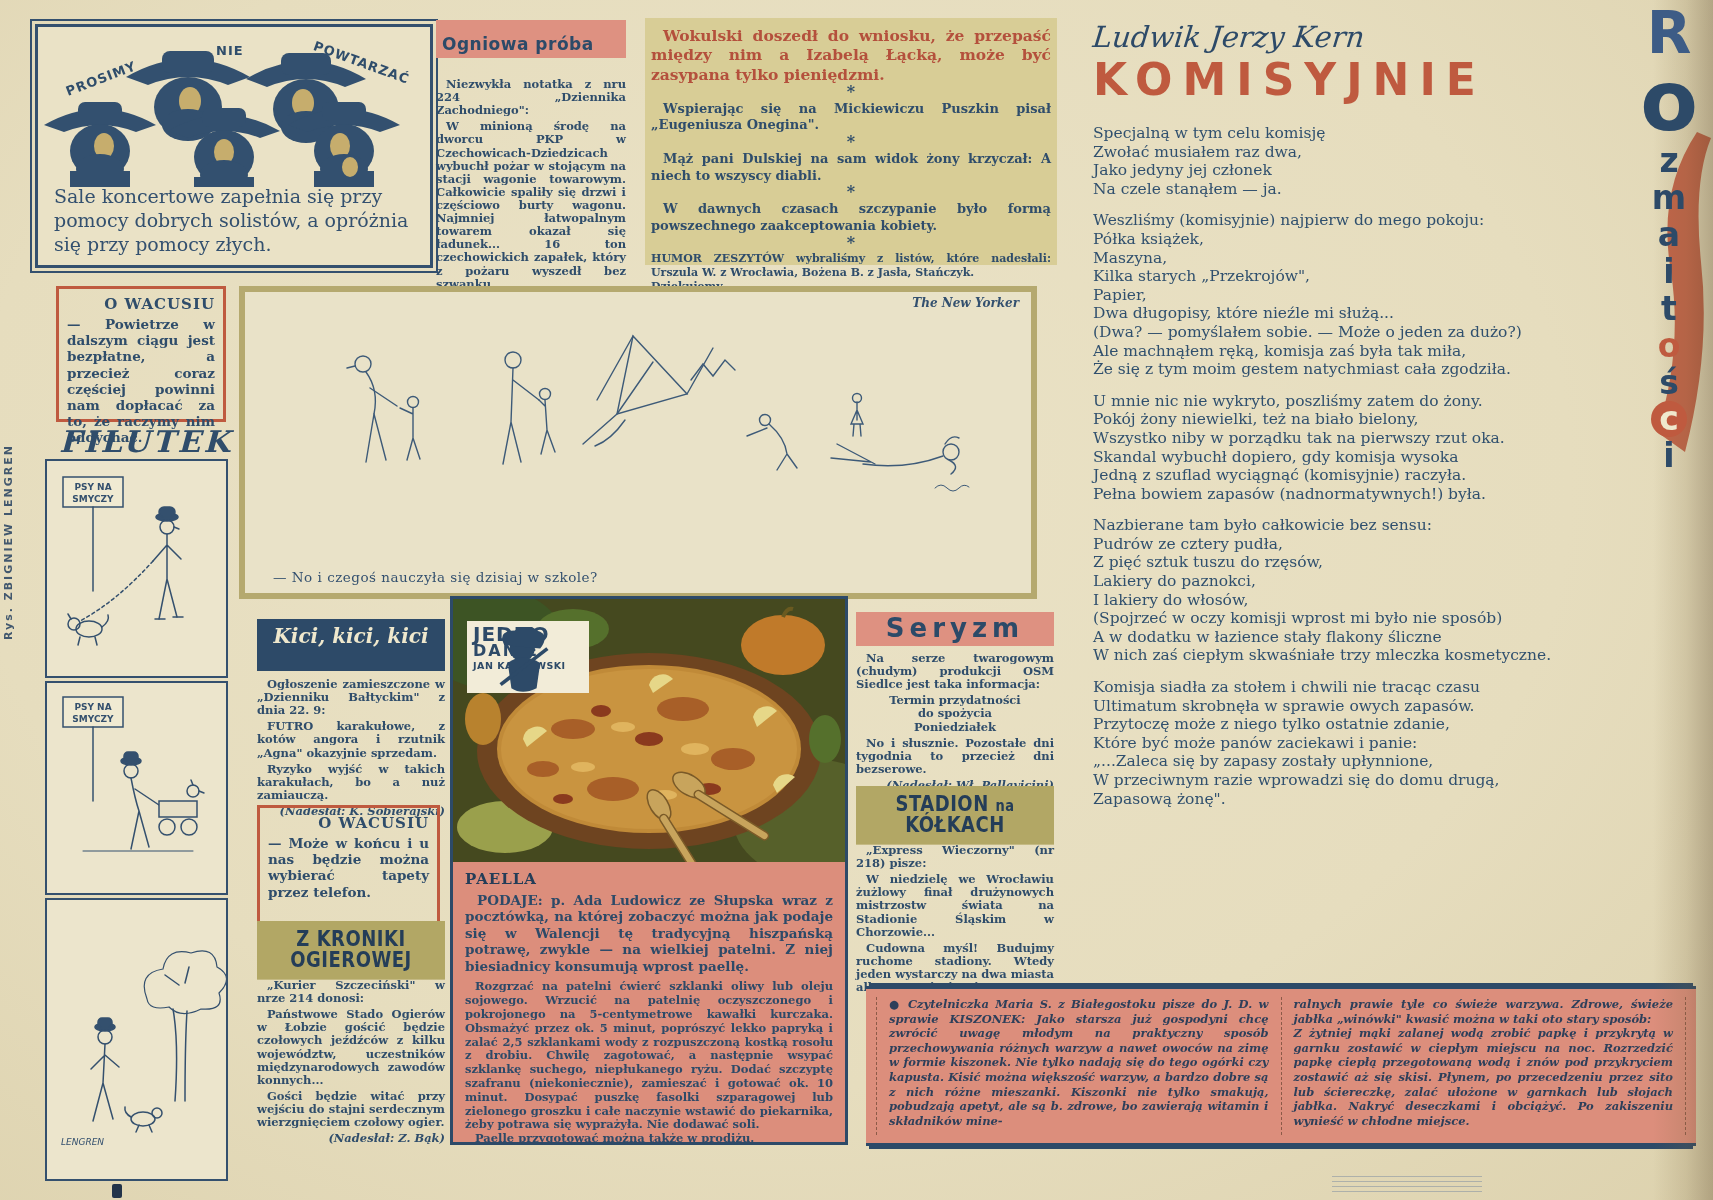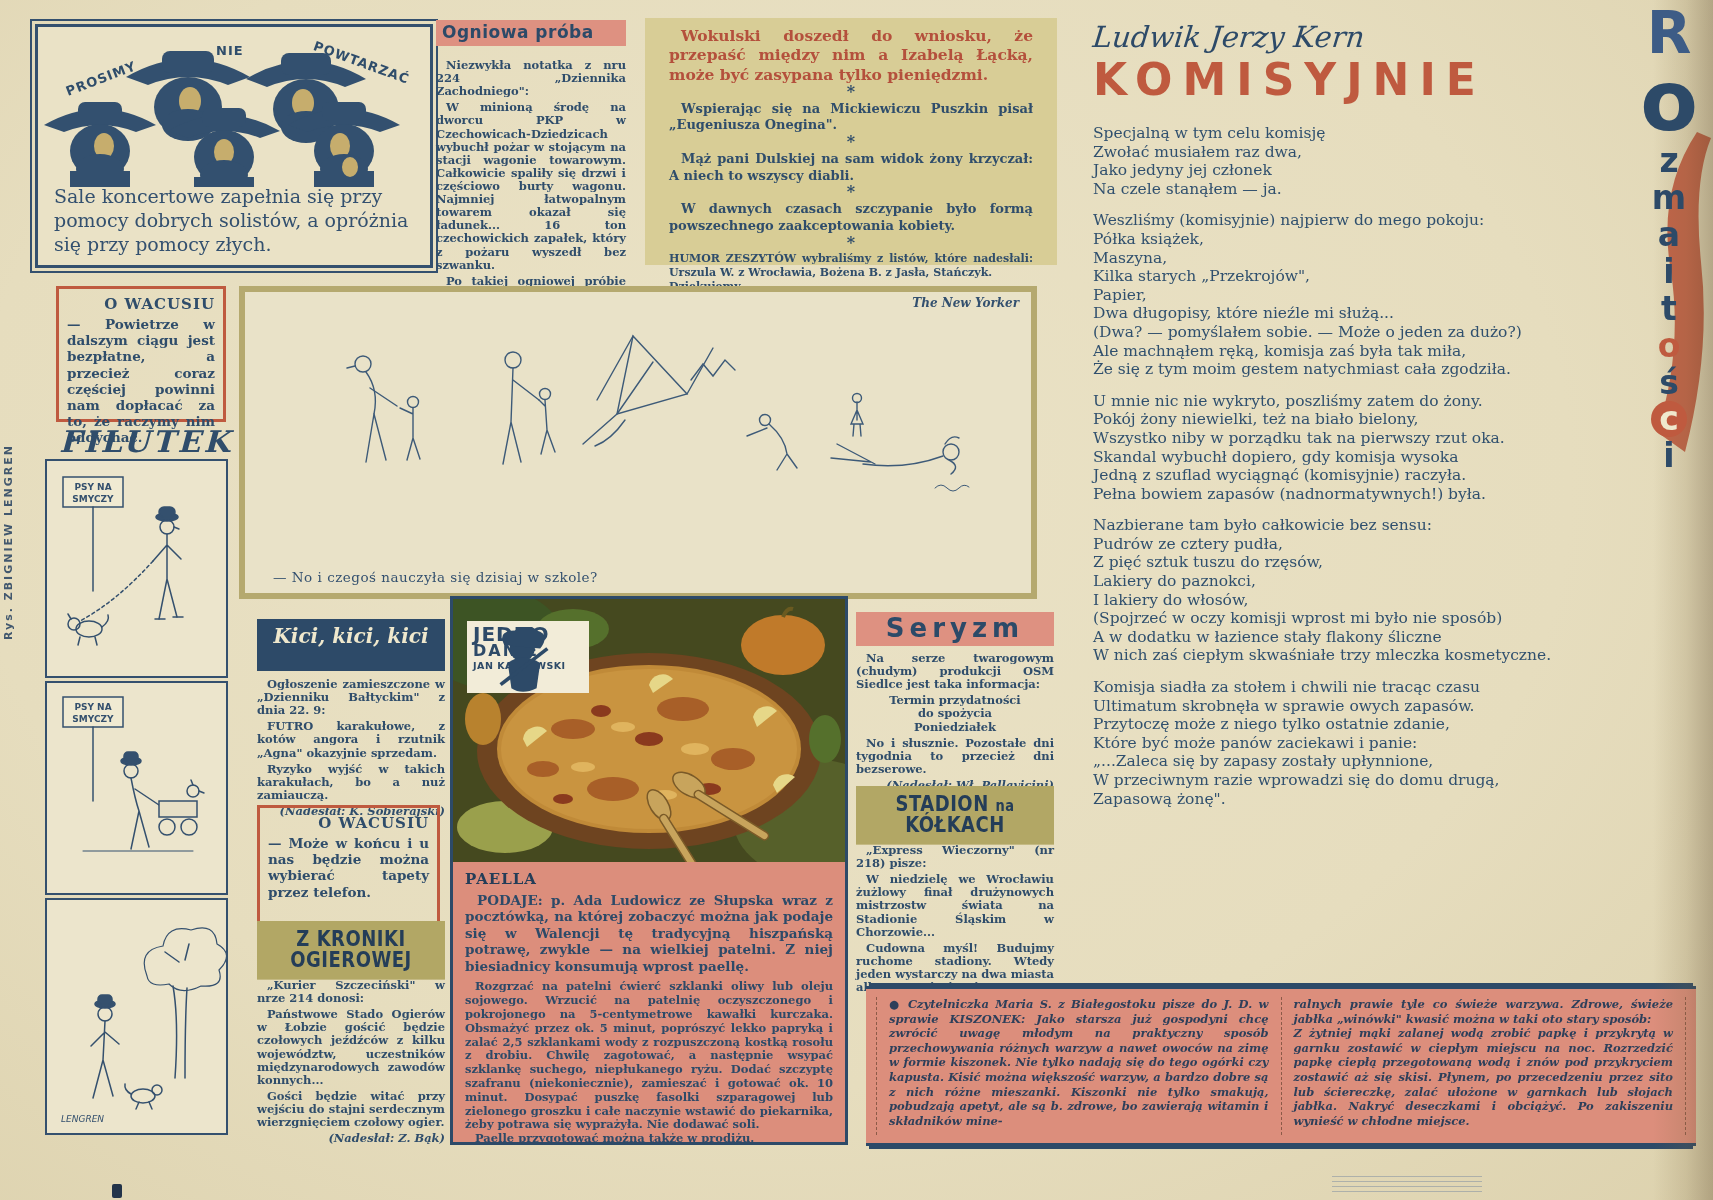--- a/index.html
+++ b/index.html
@@ -18,44 +18,44 @@
   
   .motto-box{position:absolute;left:35px;top:24px;width:392px;height:238px;border:3px solid #34506e;outline:2px solid #34506e;outline-offset:3px;background:#eae2c6;}
   .motto-inner{position:relative;width:100%;height:100%;}
   .arcword{position:absolute;font:bold 13px "DejaVu Sans",sans-serif;color:#2f4d6b;letter-spacing:1px;}
   .arc-l{left:26px;top:44px;transform:rotate(-21deg);}
   .arc-m{left:178px;top:16px;}
   .arc-r{right:18px;top:28px;transform:rotate(20deg);}
   .motto-caption{position:absolute;left:16px;right:10px;top:158px;margin:0;font:19px/1.25 "DejaVu Serif",serif;color:#33506f;}
   
   .ogniowa{position:absolute;left:436px;top:20px;width:190px;}
-  .hdr-pink{display:block;background:#de9181;color:#2c4a68;font:bold 17px/1 "DejaVu Sans",sans-serif;padding:4px 6px 5px;margin-bottom:13px;letter-spacing:.5px;}
-  
-  .humor-box{position:absolute;left:645px;top:18px;width:412px;height:247px;background:#d8cd96;padding:8px 24px;box-sizing:border-box;}
+  .hdr-pink{display:block;background:#de9181;color:#2c4a68;font:bold 17px/1 "DejaVu Sans",sans-serif;padding:16px 6px 5px;margin-bottom:20px;letter-spacing:.5px;}
+  
+  .humor-box{position:absolute;left:645px;top:18px;width:412px;height:247px;background:#d8cd96;padding:8px 6px;box-sizing:border-box;}
   .humor-lead{margin:0;font:bold 15.5px/1.25 "DejaVu Serif",serif;color:#b4503c;text-align:justify;text-indent:12px;}
   .humor-item{margin:0;font:bold 13px/1.3 "DejaVu Serif",serif;color:#2f4d6b;text-align:justify;text-indent:12px;}
   .hstar{text-align:center;font-weight:bold;color:#2f4d6b;line-height:.9;margin:1px 0;}
   .humor-footer{margin:2px 0 0;font:bold 11px/1.25 "DejaVu Serif",serif;color:#2f4d6b;text-align:justify;}
   
   .cartoon-panel{position:absolute;left:239px;top:286px;width:798px;height:313px;background:#e9e2c8;border:6px solid #b5a96f;box-sizing:border-box;}
   .ny-credit{position:absolute;right:12px;top:4px;font:bold italic 12px "DejaVu Serif",serif;font-style:italic;color:#33506f;}
   .cartoon-art{position:absolute;left:0;top:10px;width:786px;height:250px;}
   .cartoon-caption{position:absolute;left:28px;bottom:8px;font:13.5px "DejaVu Serif",serif;color:#33506f;letter-spacing:.5px;}
   
   .wacusiu{position:absolute;border:3px solid #bf5a3f;padding:6px 8px;box-sizing:border-box;background:transparent;}
   .wacusiu h3{margin:0 0 3px;text-align:right;font:bold 15px "DejaVu Serif",serif;color:#2f4d6b;letter-spacing:1px;}
   .wacusiu p{margin:0;font:bold 13.5px/1.2 "DejaVu Serif",serif;color:#2f4d6b;text-align:justify;}
   .w1{left:56px;top:286px;width:170px;height:136px;}
   .w2{left:257px;top:805px;width:183px;height:136px;}
   
   .filutek-title{position:absolute;left:62px;top:424px;font:bold italic 30px "DejaVu Serif",serif;font-style:italic;color:#2f4d6b;letter-spacing:3px;transform:skewX(-4deg);}
   .comic-panel{position:absolute;left:45px;width:183px;background:#ece5cc;border:2px solid #34506e;box-sizing:border-box;}
   .cp1{top:459px;height:219px;}
   .cp2{top:681px;height:214px;}
-  .cp3{top:898px;height:237px;}
+  .cp3{top:898px;height:283px;}
   .comic-panel svg{width:100%;height:100%;}
   
   .kici{position:absolute;left:257px;top:619px;width:188px;}
   .hdr-navy{background:#2d4a68;color:#efe8cd;text-align:center;font:bold italic 20px/1 "DejaVu Serif",serif;font-style:italic;padding:7px 4px 25px;margin-bottom:7px;}
   
   .kronika{position:absolute;left:257px;top:921px;width:188px;}
   .hdr-olive{background:#b2a765;color:#243d58;text-align:center;font:bold 18px/1 "DejaVu Sans",sans-serif;padding:7px 2px 8px;margin-bottom:7px;letter-spacing:.5px;transform:scaleY(1.15);transform-origin:top;}
   .hdr-olive .small{font-size:13px;font-weight:bold;}
   .stadion{position:absolute;left:856px;top:786px;width:198px;}
   

